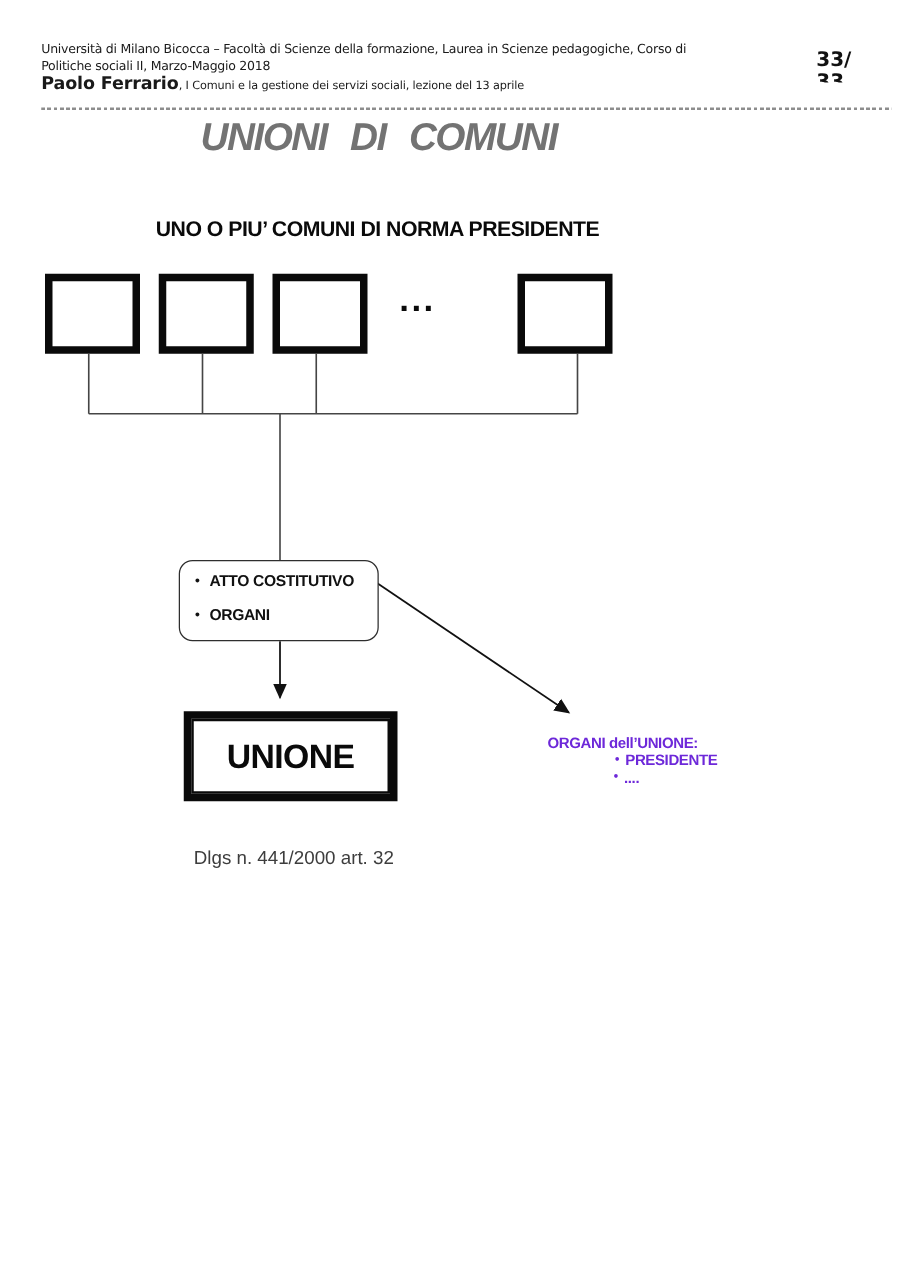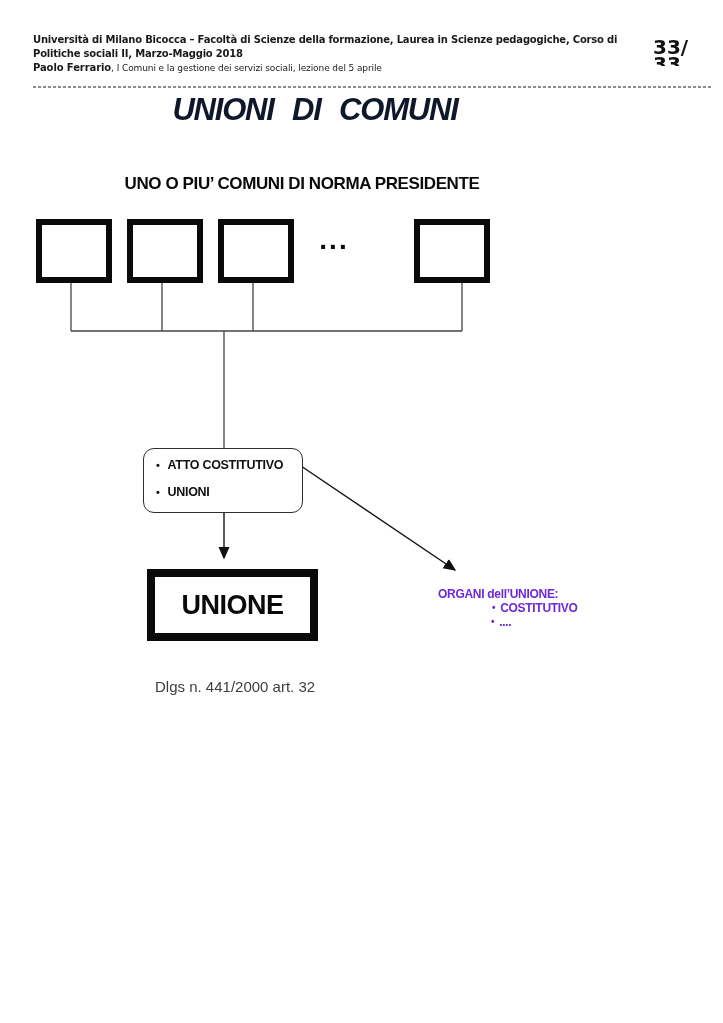--- a/index.html
+++ b/index.html
@@ -12,42 +12,42 @@
     overflow: hidden;
   }
   .abs { position: absolute; }
 
   
   .header-block {
     left: 33px; top: 33px; width: 606px;
     font-family: "DejaVu Sans", sans-serif;
     color: #1a1a1a;
   }
-  .header-line { font-size: 10px; font-weight: bold; line-height: 13.5px; letter-spacing: -0.2px; }
+  .header-line { font-size: 10px; font-weight: normal; line-height: 13.5px; letter-spacing: -0.2px; }
   .header-author { font-size: 9px; line-height: 13px; letter-spacing: -0.1px; margin-top: 1px; }
-  .header-author b { font-size: 10px; text-align: center; }
+  .header-author b { font-size: 14px; text-align: center; }
   .page-number {
     left: 653px; top: 39px; width: 46px; height: 27px;
     overflow: hidden;
     font-family: "DejaVu Sans", sans-serif;
-    font-size: 20px; font-weight: bold; line-height: 17px;
+    font-size: 16px; font-weight: bold; line-height: 17px;
     color: #111;
   }
   .divider {
     left: 33px; top: 86px; width: 680px; height: 2px;
     background: repeating-linear-gradient(to right, #8d8d8d 0 3px, transparent 3px 5px);
   }
 
   
   .slide-title {
-    left: 12px; top: 92px; width: 606px;
+    left: 0; top: 92px; width: 606px;
     text-align: center;
     font-size: 31px; font-weight: bold; font-style: italic;
     letter-spacing: -1.2px; word-spacing: 11px;
-    color: #0f172a;
+    color: #737373;
   }
   .slide-subtitle {
     left: 0; top: 174px; width: 604px;
     text-align: center;
     font-size: 17px; font-weight: bold;
     letter-spacing: -0.4px;
     color: #0a0a0a;
   }
 
   
@@ -106,21 +106,21 @@
     left: 155px; top: 678px;
     font-size: 15px; color: #3d3d3d; letter-spacing: 0;
   }
 </style>
 </head>
 <body>
 
 <div class="abs header-block">
   <div class="header-line">Università di Milano Bicocca – Facoltà di Scienze della formazione, Laurea in Scienze pedagogiche, Corso di</div>
   <div class="header-line">Politiche sociali II, Marzo-Maggio 2018</div>
-  <div class="header-author"><b>Paolo Ferrario</b><span>, I Comuni e la gestione dei servizi sociali, lezione del 5 aprile</span></div>
+  <div class="header-author"><b>Paolo Ferrario</b><span>, I Comuni e la gestione dei servizi sociali, lezione del 13 aprile</span></div>
 </div>
 
 <div class="abs page-number">
   <div>33/</div>
   <div>33</div>
 </div>
 
 <div class="abs divider"></div>
 
 <div class="abs slide-title">UNIONI DI COMUNI</div>
@@ -143,35 +143,35 @@
   <line x1="301" y1="466" x2="455" y2="570" stroke="#111" stroke-width="1.4" marker-end="url(#ah)"></line>
 </svg>
 
 <div class="abs acts-box">
   <div class="acts-row">
     <span class="bullet">•</span>
     <span>ATTO COSTITUTIVO</span>
   </div>
   <div class="acts-row">
     <span class="bullet">•</span>
-    <span>UNIONI</span>
+    <span>ORGANI</span>
   </div>
 </div>
 
 <div class="abs union-box">
   <div class="union-inner">
     <span class="union-label">UNIONE</span>
   </div>
 </div>
 
 <div class="abs organi-block">
   <div class="organi-heading">ORGANI dell’UNIONE:</div>
   <div class="organi-item">
     <span class="bullet">•</span>
-    <span>COSTITUTIVO</span>
+    <span>PRESIDENTE</span>
   </div>
   <div class="organi-item" style="margin-left:53px">
     <span class="bullet">•</span>
     <span>....</span>
   </div>
 </div>
 
 <div class="abs footnote">Dlgs n. 441/2000 art. 32</div>
 
 </body></html>

